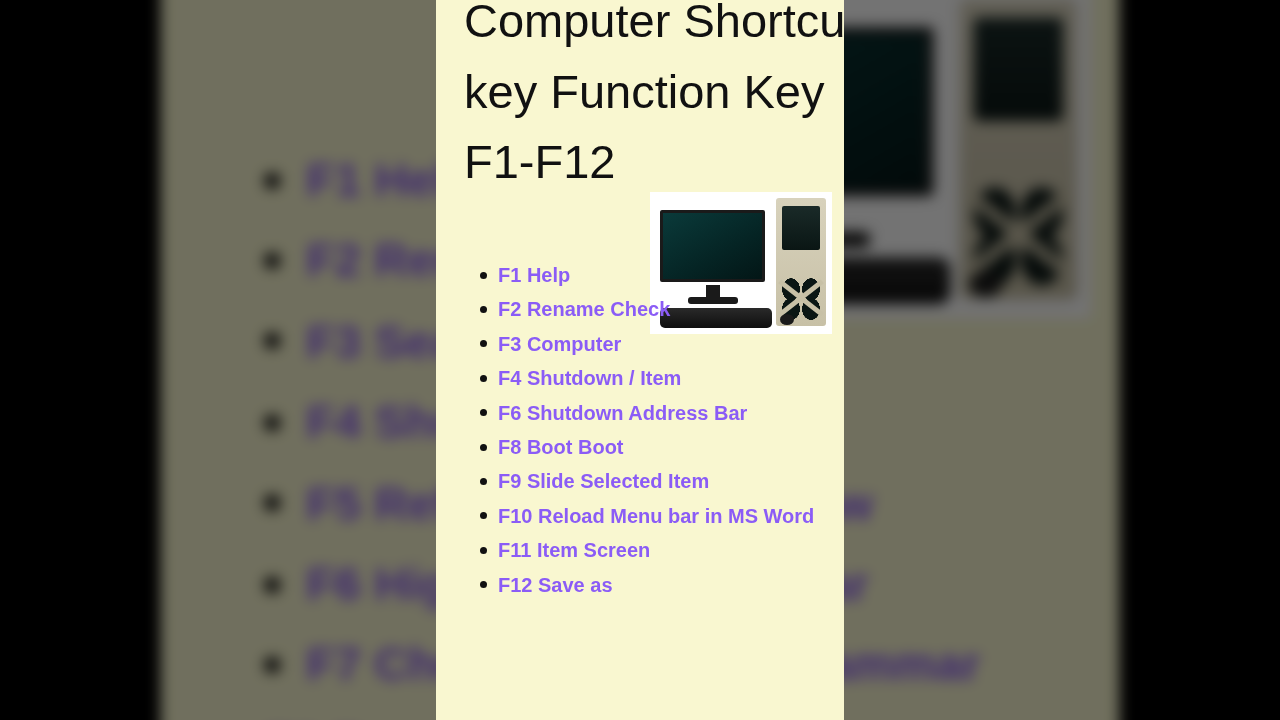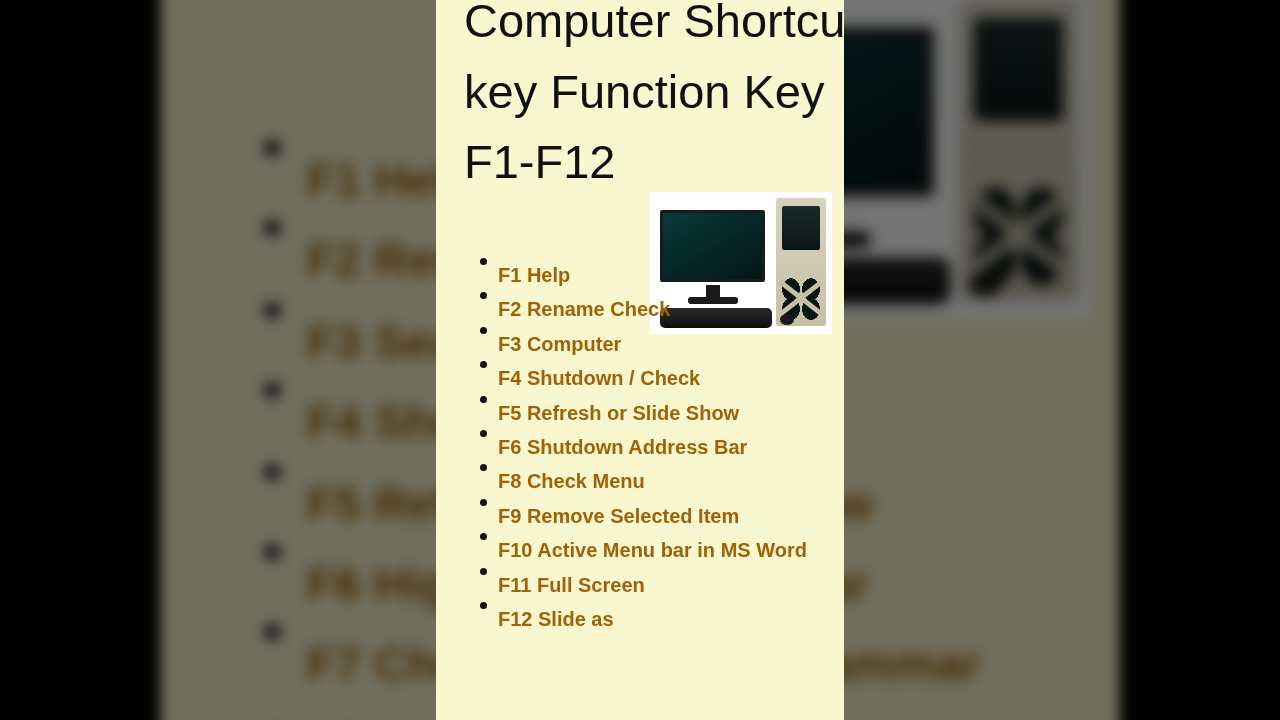--- a/index.html
+++ b/index.html
@@ -49,23 +49,24 @@
       white-space: pre-line;
     }
     .list {
       position: absolute;
       left: 44px;
       top: 258px;
       right: 0;
     }
     .item {
       display: flex;
+      align-items: center;
       font-size: 20px;
       font-weight: 700;
-      color: #a16207;
+      color: #8b5cf6;
       line-height: 1.72;
       white-space: nowrap;
     }
     .bullet {
       width: 7px; height: 7px;
       background: #111;
       border-radius: 50%;
       margin-right: 11px;
       flex: 0 0 auto;
     }
@@ -237,47 +238,43 @@
           <div class="item">
             <span class="bullet"></span>
             <span>F2 Rename Check</span>
           </div>
           <div class="item">
             <span class="bullet"></span>
             <span>F3 Computer</span>
           </div>
           <div class="item">
             <span class="bullet"></span>
-            <span>F4 Shutdown / Check</span>
-          </div>
-          <div class="item">
-            <span class="bullet"></span>
-            <span>F5 Refresh or Slide Show</span>
+            <span>F4 Shutdown / Item</span>
           </div>
           <div class="item">
             <span class="bullet"></span>
             <span>F6 Shutdown Address Bar</span>
           </div>
           <div class="item">
             <span class="bullet"></span>
-            <span>F8 Check Menu</span>
-          </div>
-          <div class="item">
-            <span class="bullet"></span>
-            <span>F9 Remove Selected Item</span>
-          </div>
-          <div class="item">
-            <span class="bullet"></span>
-            <span>F10 Active Menu bar in MS Word</span>
-          </div>
-          <div class="item">
-            <span class="bullet"></span>
-            <span>F11 Full Screen</span>
-          </div>
-          <div class="item">
-            <span class="bullet"></span>
-            <span>F12 Slide as</span>
+            <span>F8 Boot Boot</span>
+          </div>
+          <div class="item">
+            <span class="bullet"></span>
+            <span>F9 Slide Selected Item</span>
+          </div>
+          <div class="item">
+            <span class="bullet"></span>
+            <span>F10 Reload Menu bar in MS Word</span>
+          </div>
+          <div class="item">
+            <span class="bullet"></span>
+            <span>F11 Item Screen</span>
+          </div>
+          <div class="item">
+            <span class="bullet"></span>
+            <span>F12 Save as</span>
           </div>
         </div>
     </div>
   </div>
 
 </div>
 
 </body></html>

